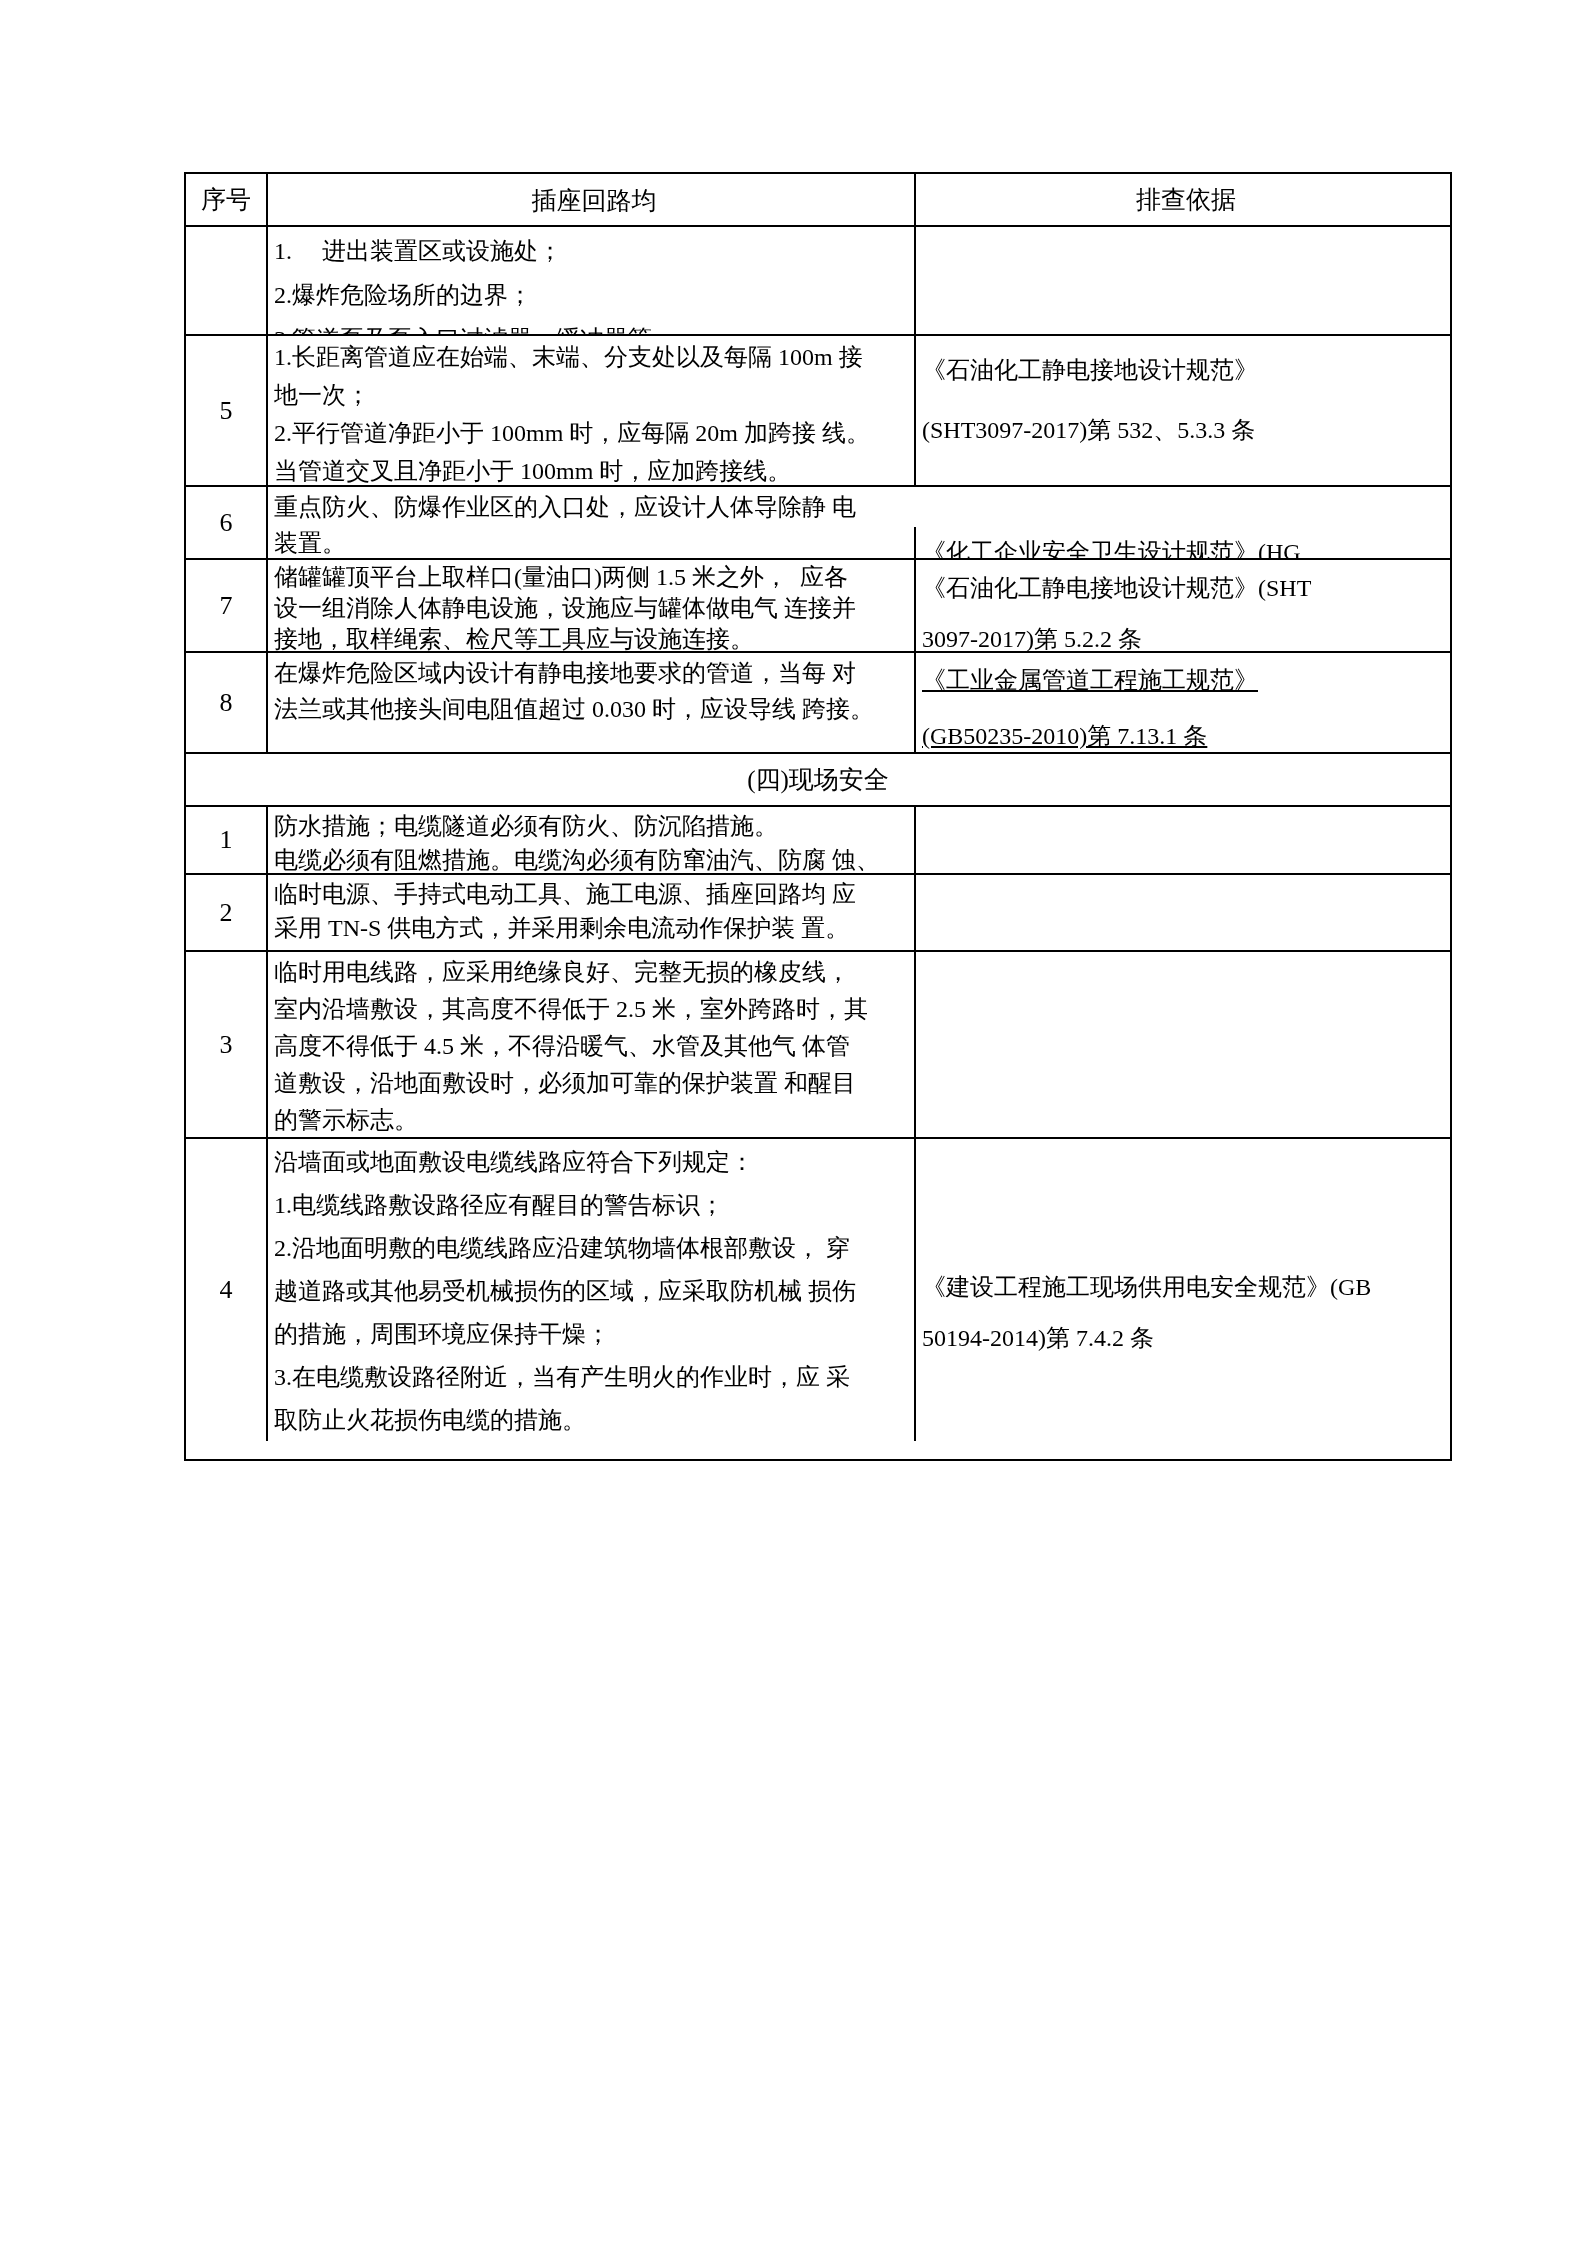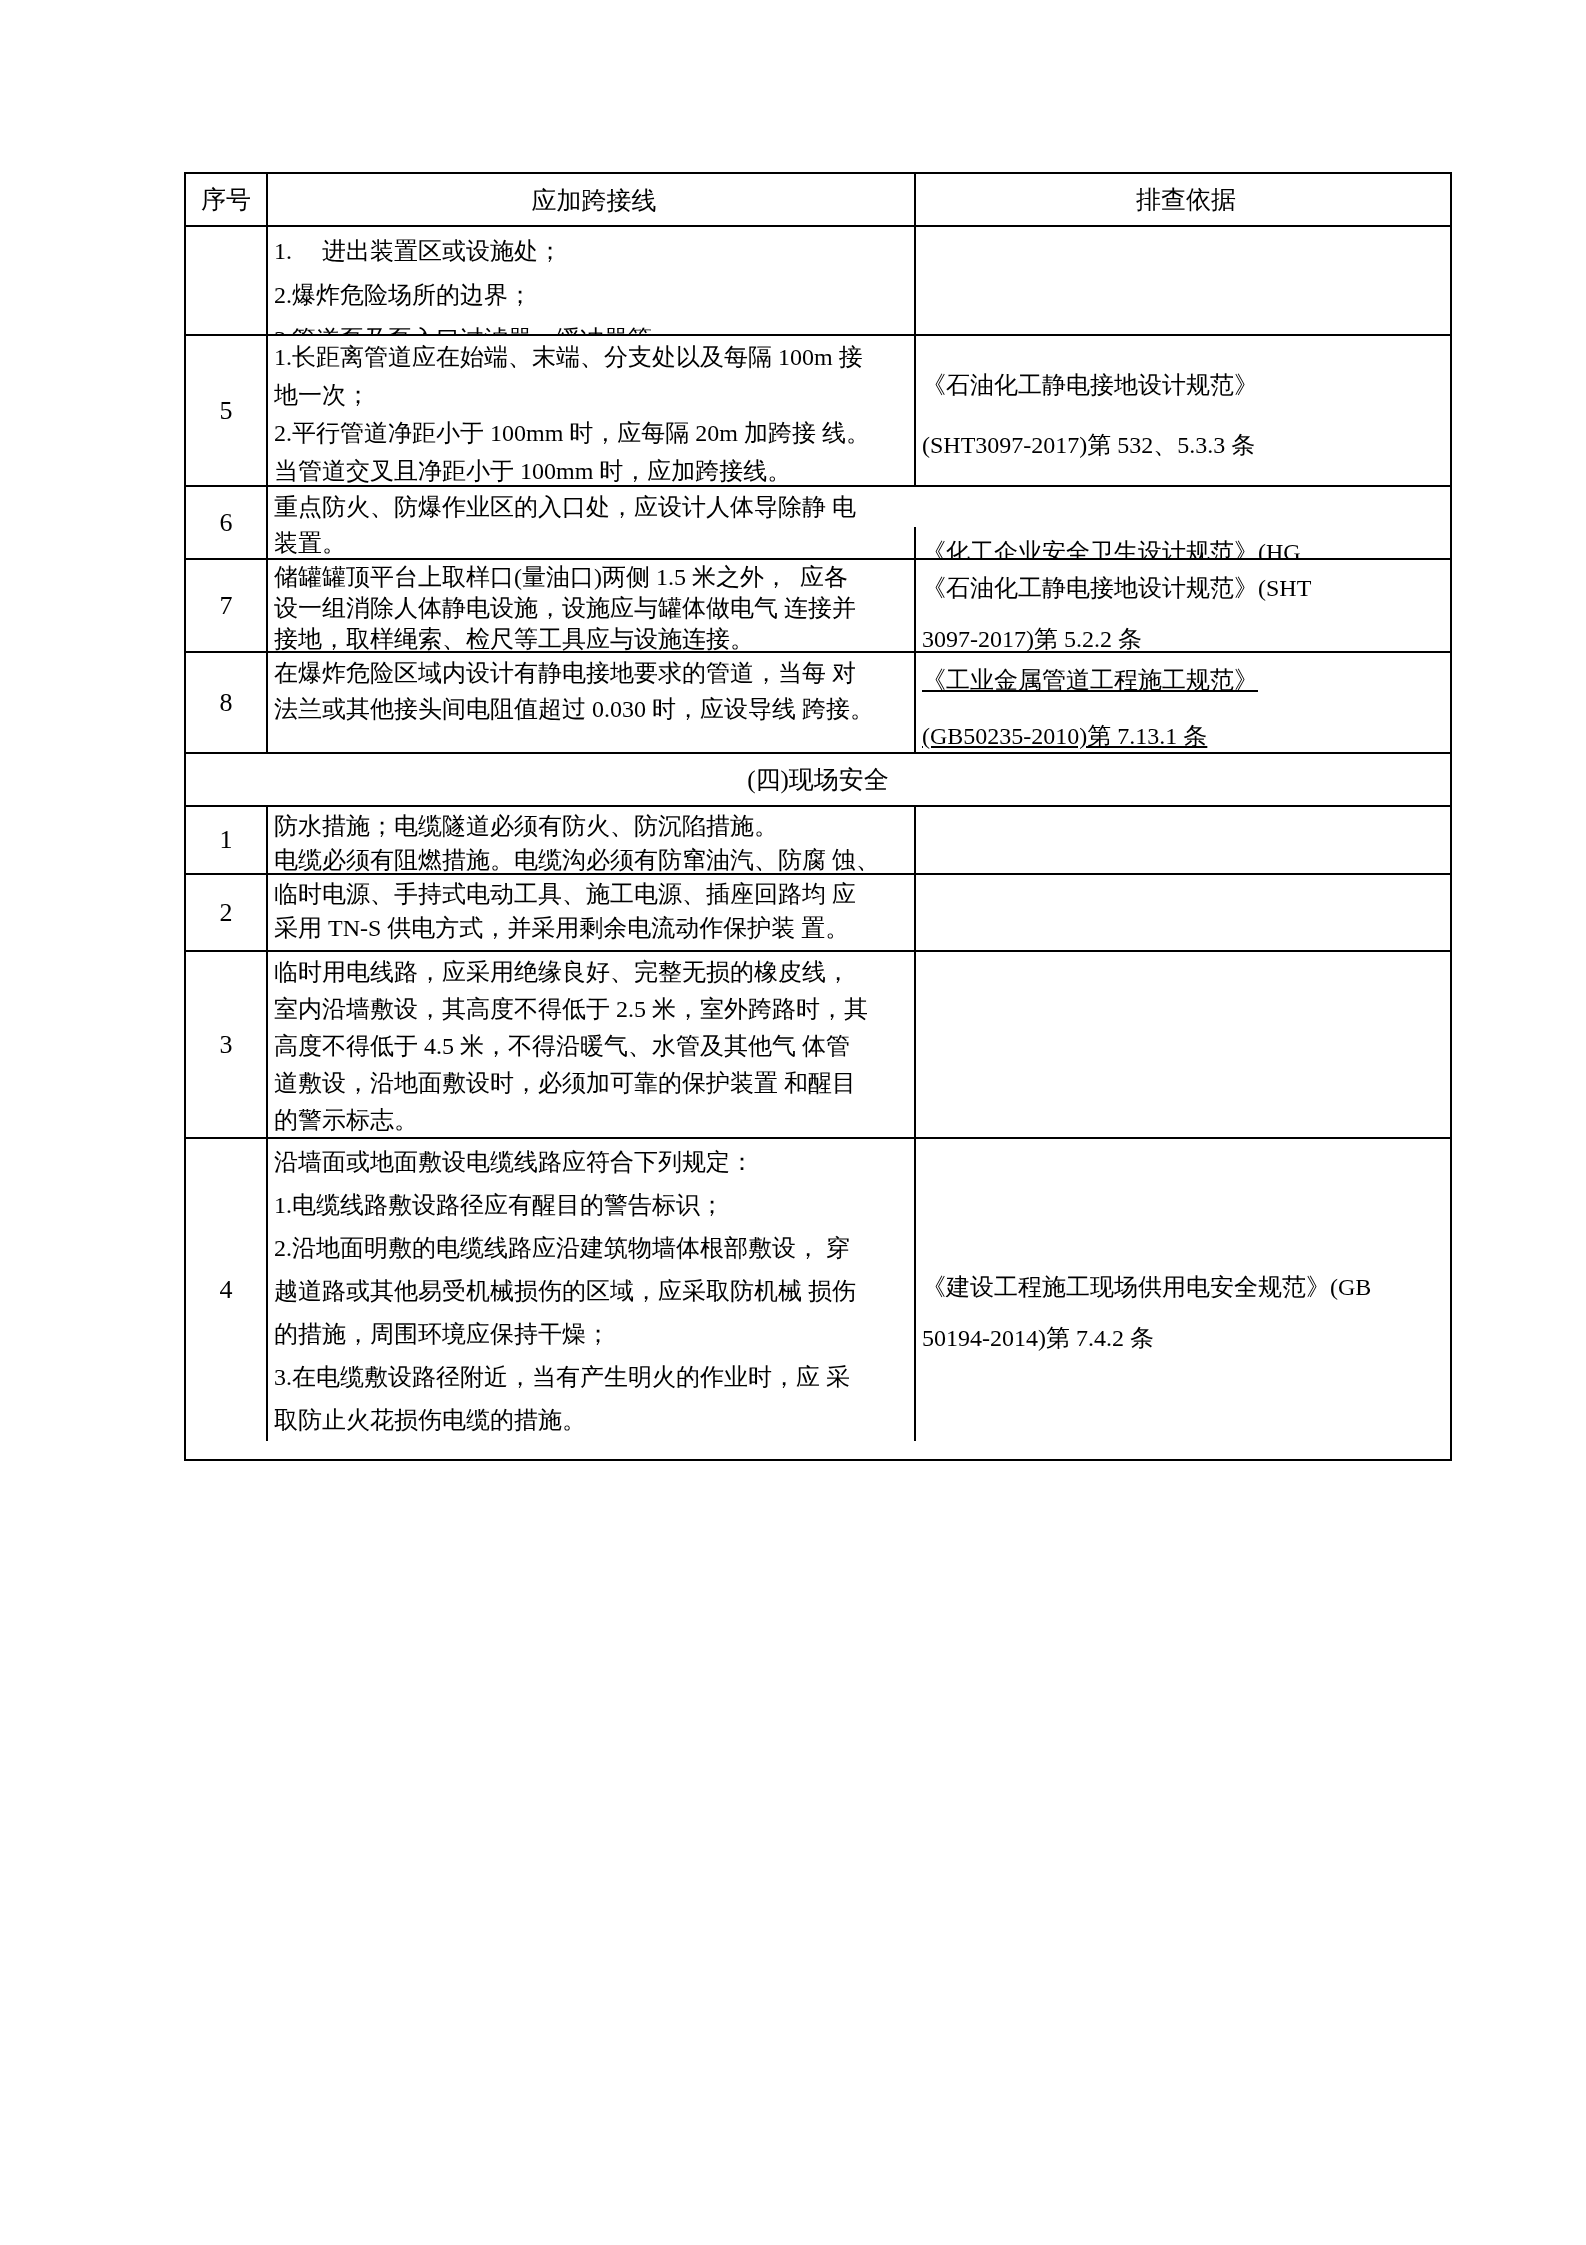--- a/index.html
+++ b/index.html
@@ -57,34 +57,34 @@
   .rw-r5 .line { height:38px; line-height:38px; }
   .rw-r6 .line { height:36px; line-height:36px; }
   .rw-r7 .line { height:31px; line-height:31px; }
   .rw-r8 .line { height:36px; line-height:36px; }
   .rw-s1 .line { height:34px; line-height:34px; }
   .rw-s2 .line { height:34px; line-height:34px; }
   .rw-s3 .line { height:37px; line-height:37px; }
   .rw-s4 .line { height:43px; line-height:43px; }
 
   
-  .rw-r5 .c3 { padding-top:36px; }  .rw-r5 .bline { margin-bottom:34px; }
+  .rw-r5 .c3 { padding-top:21px; }  .rw-r5 .bline { margin-bottom:34px; }
   .rw-r6 .c3 { padding-top:12px;margin-top:40px; }  .rw-r6 .bline { margin-bottom:25px; }
   .rw-r7 .c3 { padding-top:15px; }  .rw-r7 .bline { margin-bottom:25px; }
   .rw-r8 .c3 { padding-top:14px; }  .rw-r8 .bline { margin-bottom:30px;text-decoration:underline; }
   .rw-s4 .c3 { padding-top:135px; } .rw-s4 .bline { margin-bottom:25px; }
 </style>
 </head>
 <body>
 
 <div class="doc-table">
 
   <div class="rw rw-head first">
     <div class="cell c1 hc">序号</div>
-    <div class="cell c2 hc">应加跨接线</div>
+    <div class="cell c2 hc">插座回路均</div>
     <div class="cell c3 hc">排查依据</div>
   </div>
 
   <div class="rw rw-rA">
     <div class="cell c1"></div>
     <div class="cell c2">
         <div class="line">1.　 进出装置区或设施处；</div>
         <div class="line">2.爆炸危险场所的边界；</div>
         <div class="line">3.管道泵及泵入口过滤器、缓冲器等</div>
       </div>

